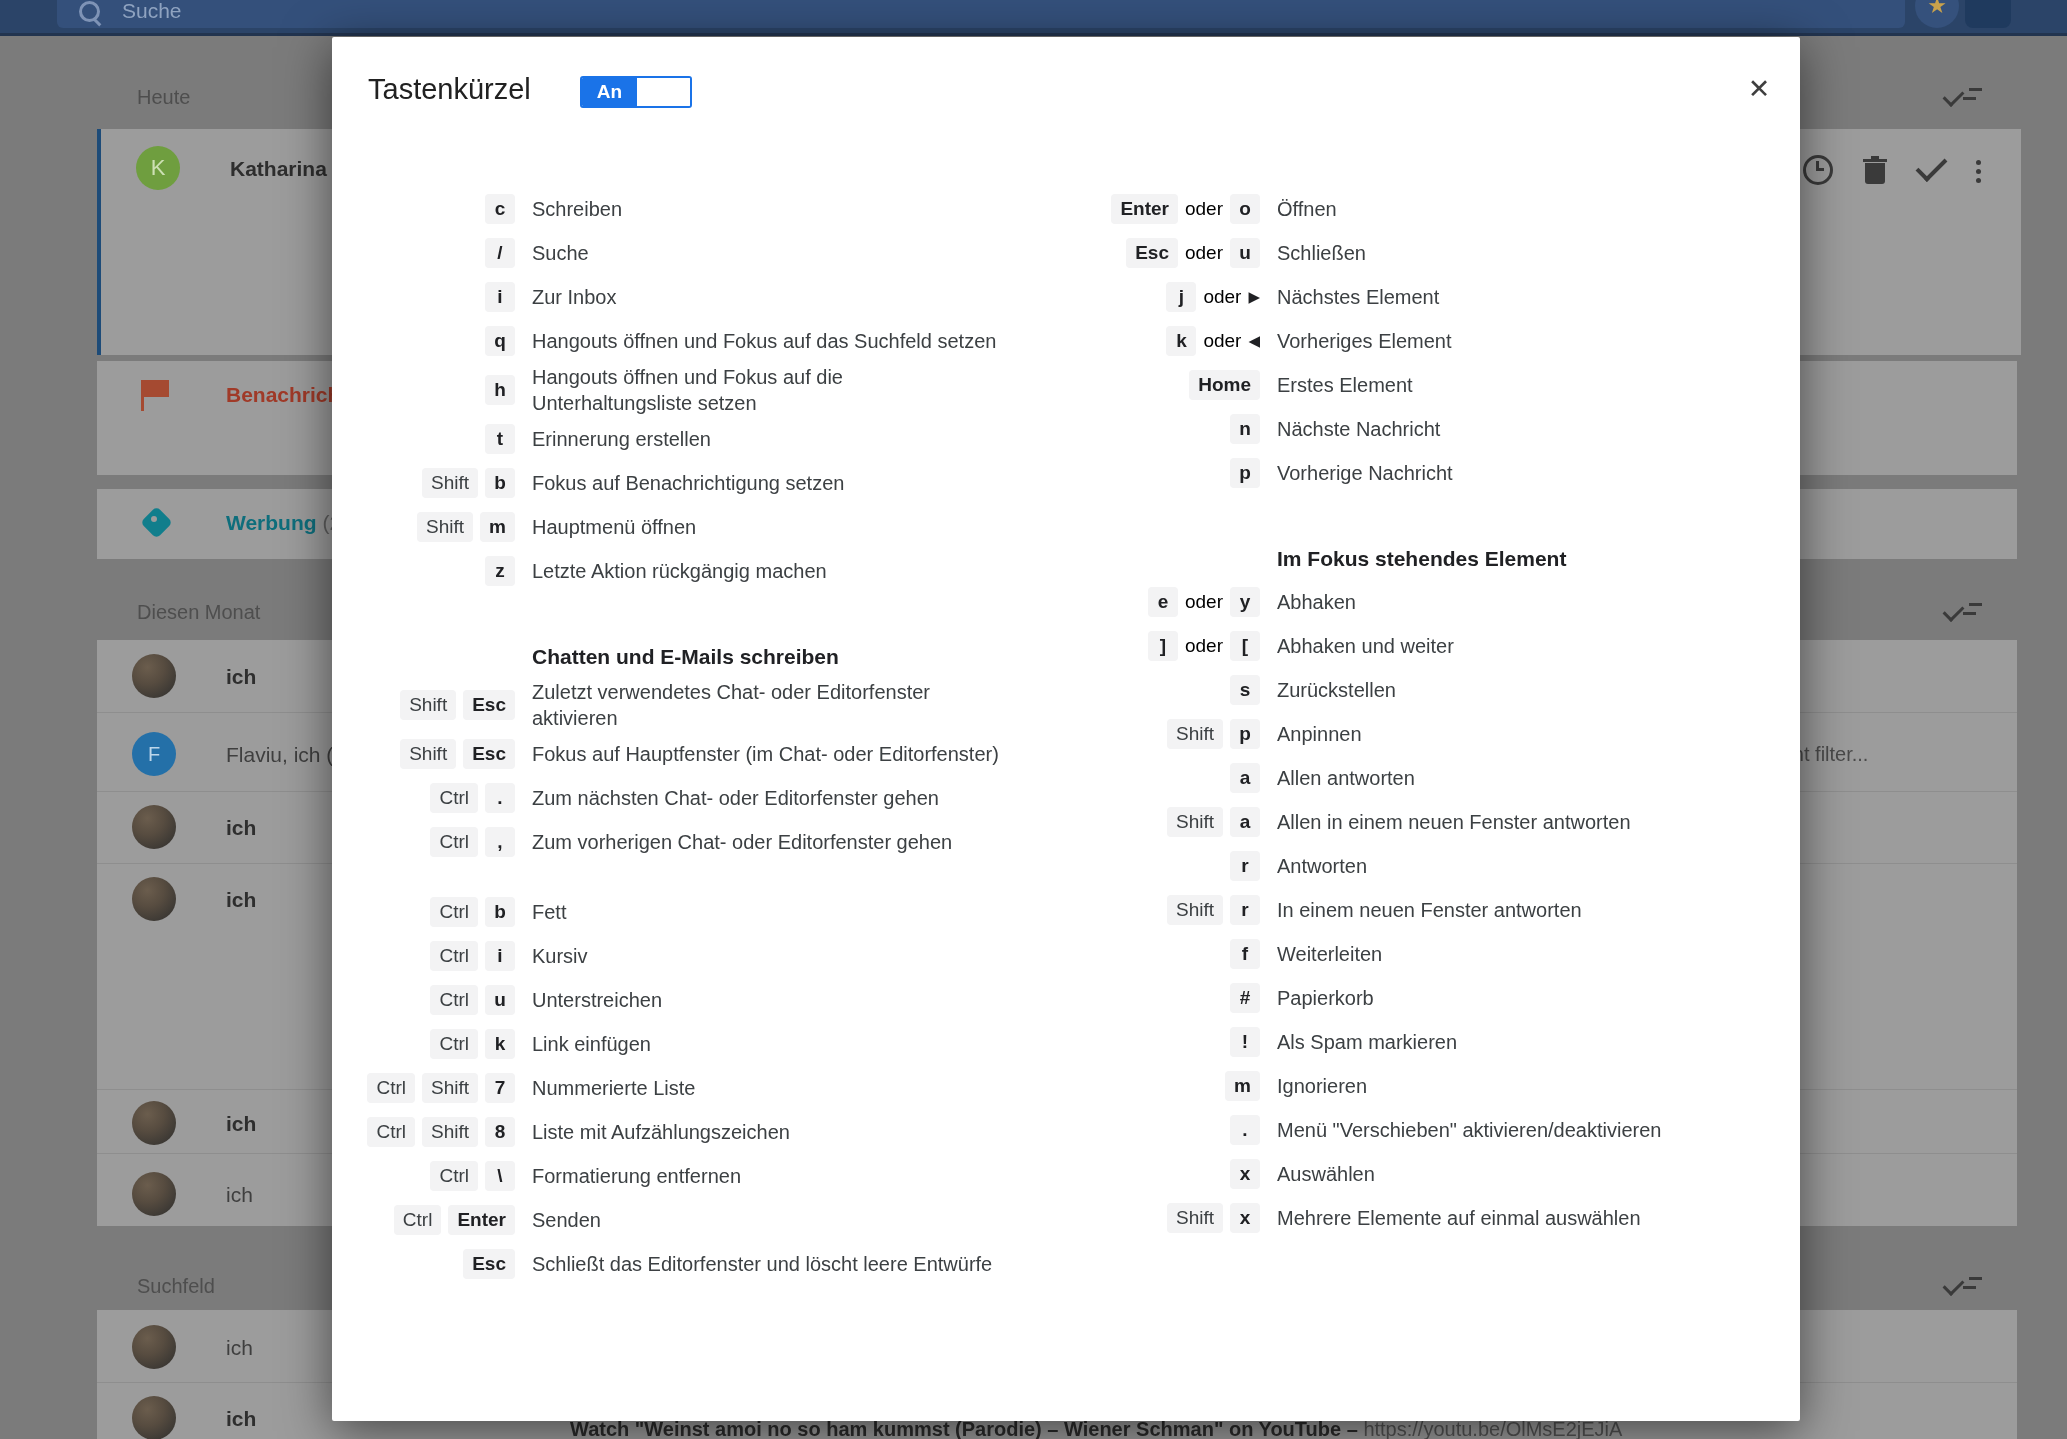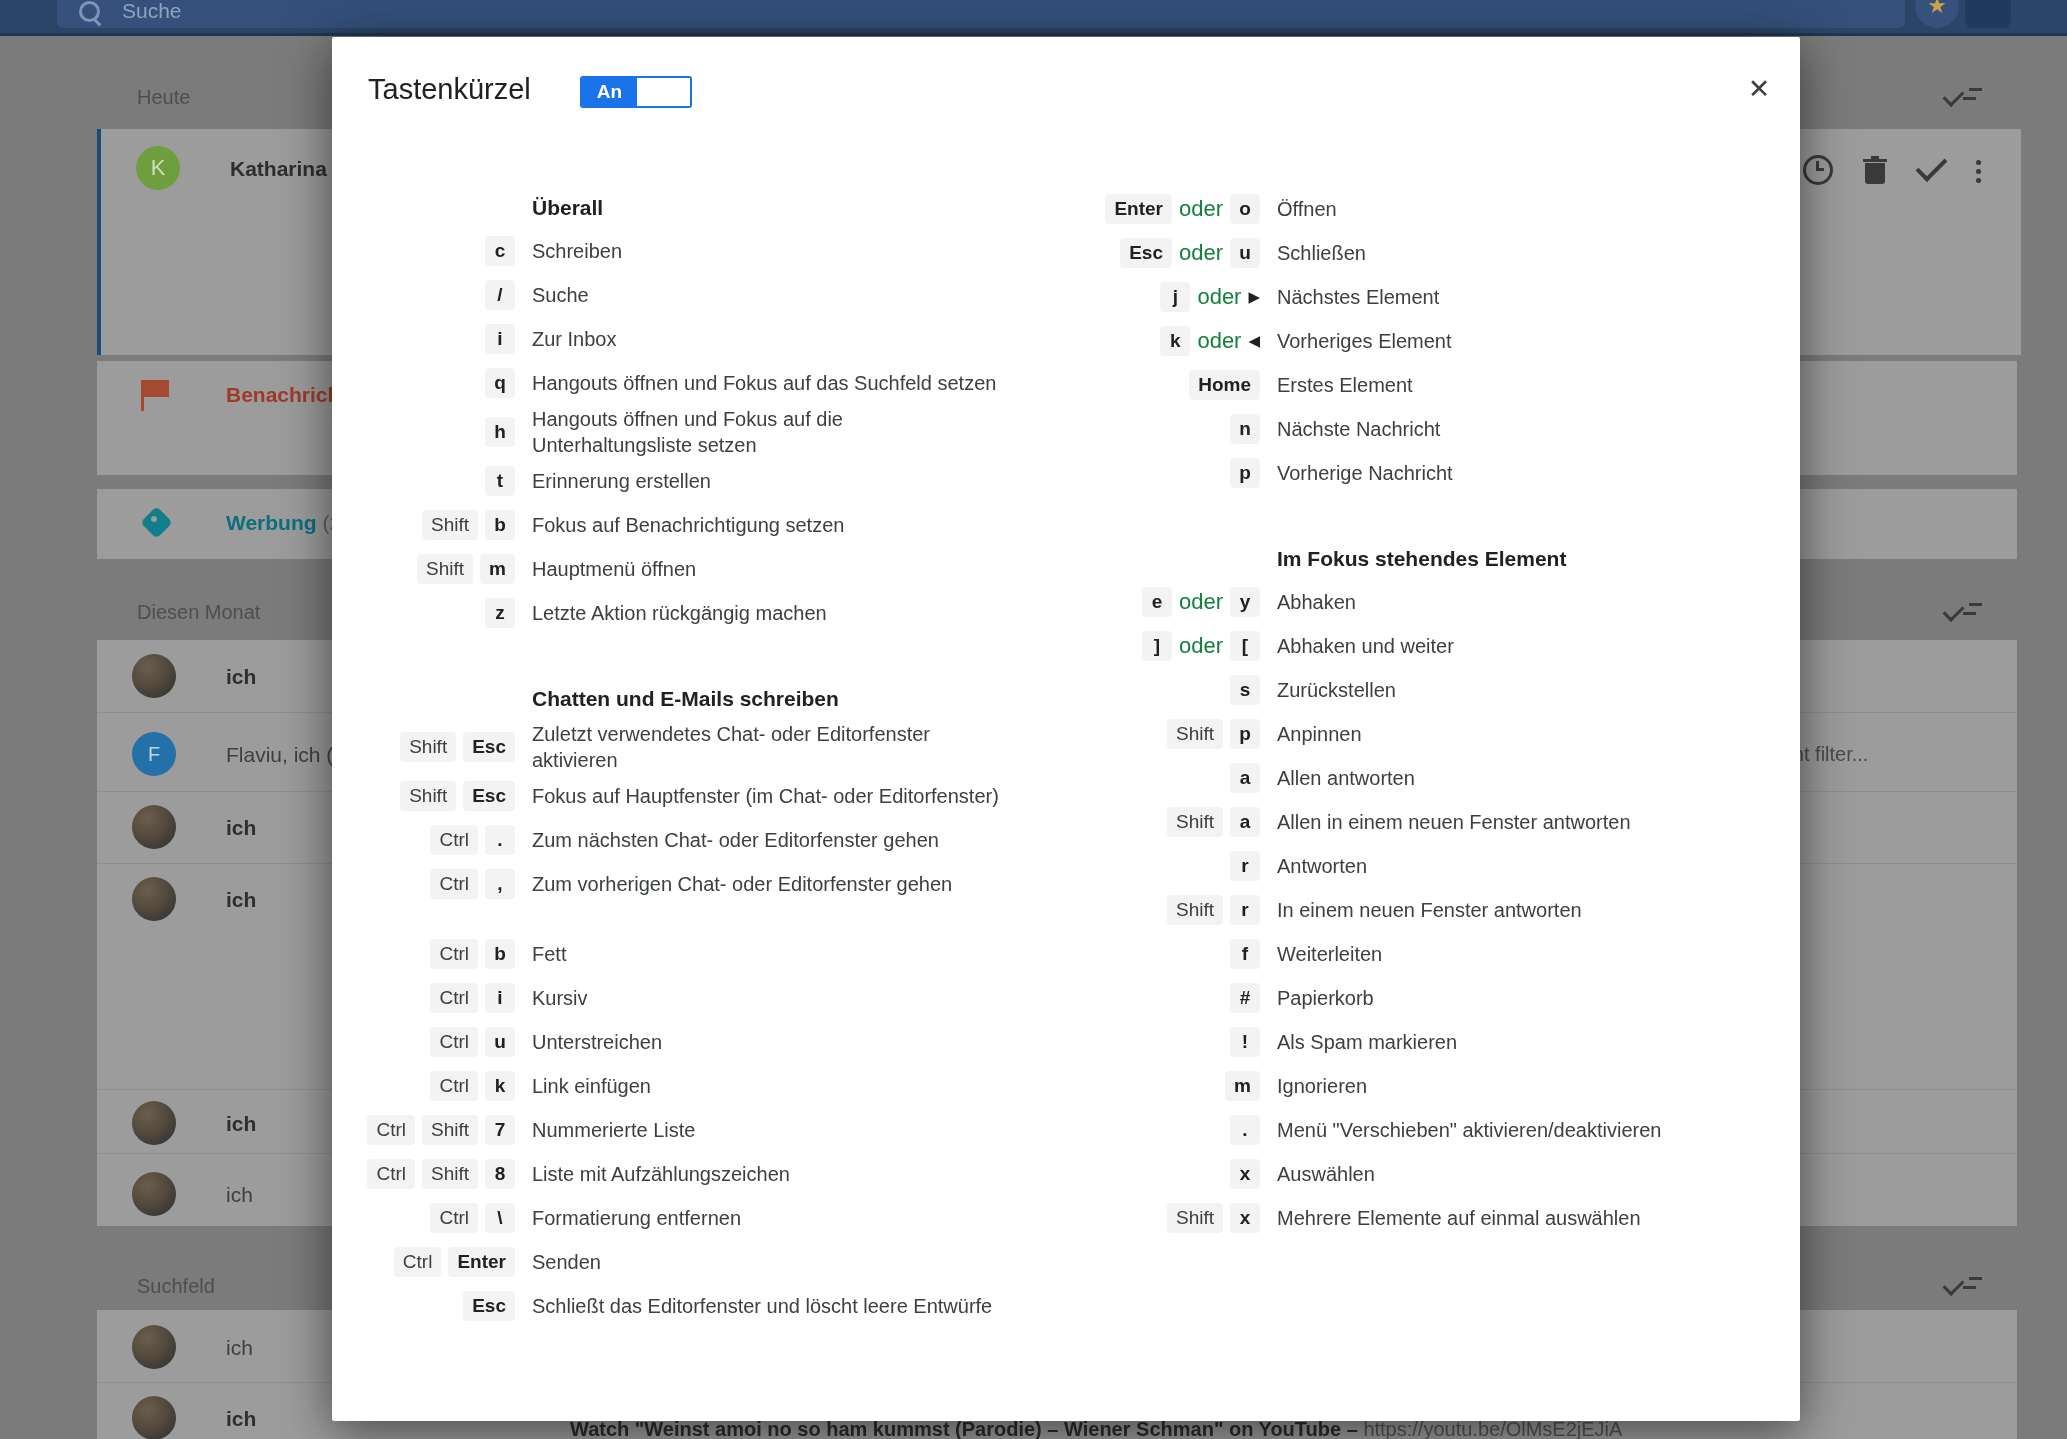--- a/index.html
+++ b/index.html
@@ -70,21 +70,21 @@
   .srow{display:flex;align-items:center;min-height:42px;padding:1px 0;}
   .srow.gap{margin-top:26px;}
   .keys{display:flex;justify-content:flex-end;align-items:center;gap:7px;flex:none;}
   .col.left .keys{width:150px;}
   .col.right .keys{width:185px;}
   .slabel{margin-left:17px;font-size:20px;line-height:26px;color:#3c4043;}
   .col.left .slabel{max-width:470px;}
   .col.right .slabel{max-width:440px;}
   .kb{min-width:12px;padding:2px 9px;background:#f3f3f4;border-radius:4px;font-size:19px;line-height:26px;color:#3c4043;text-align:center;}
   .kb.bold{font-weight:bold;color:#202124;}
-  .or{color:#15803d;font-size:22px;}
+  .or{color:#000000;font-size:19px;}
   .arrow{font-size:15px;color:#202124;}
 </style>
 </head>
 <body>
 
 <div class="topbar">
   <div class="searchfield">
     <span class="search-glyph"></span>
     <span class="search-text">Suche</span>
   </div>
@@ -172,21 +172,20 @@
 
 <div class="dialog">
   <div class="dlg-title">Tastenkürzel</div>
   <div class="toggle">
     <div class="on">An</div>
     <div class="knob"></div>
   </div>
   <div class="close-x">✕</div>
   <div class="col left">
       <div class="sgroup">
-        <div class="ghead">Überall</div>
         <div class="srow">
           <div class="keys">
             <span class="kb bold">c</span>
           </div>
           <div class="slabel">Schreiben</div>
         </div>
         <div class="srow">
           <div class="keys">
             <span class="kb bold">/</span>
           </div>

